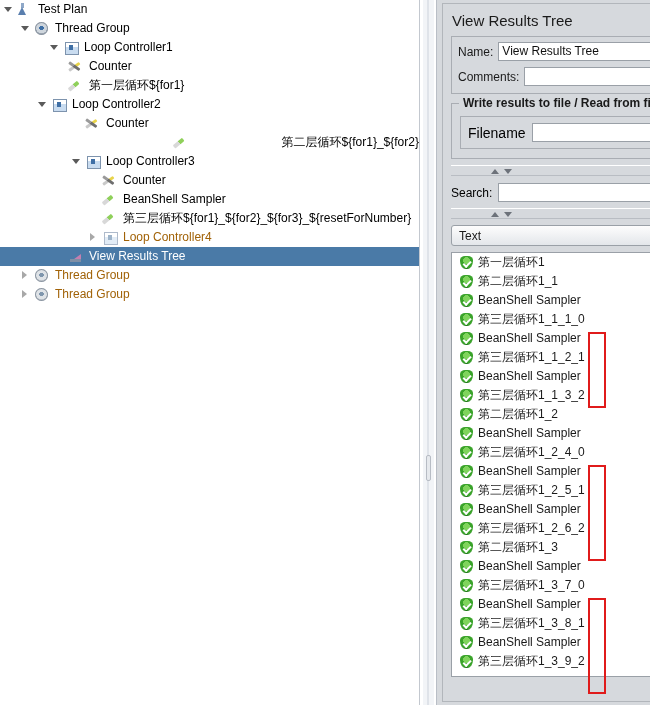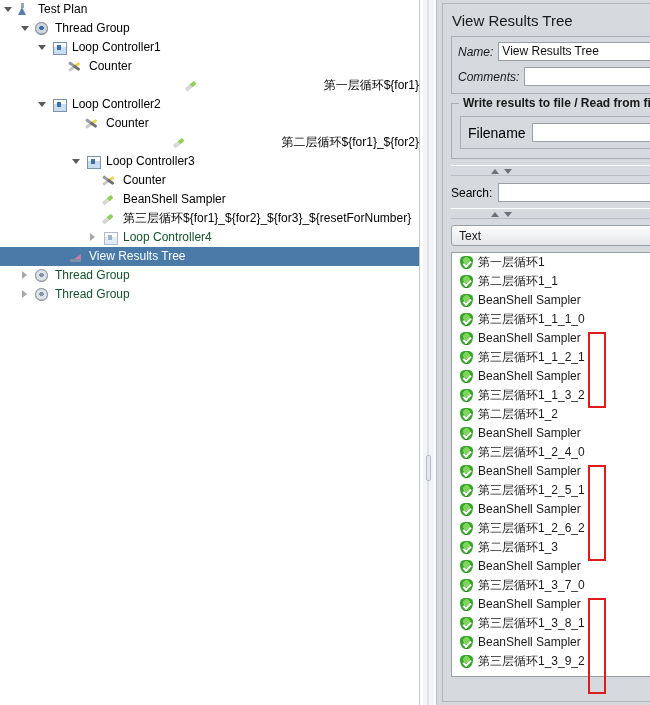--- a/index.html
+++ b/index.html
@@ -31,21 +31,21 @@
     white-space: nowrap;
     font-size: 12px;
     color: #000000;
     display: flex;
     align-items: center;
   }
   .tree-row.selected {
     background: #4a7aa7;
     color: #ffffff;
   }
-  .tree-row.disabled { color: #14532d; text-align: center; }
+  .tree-row.disabled { color: #a16207; text-align: center; }
 
   .expander {
     width: 16px; height: 19px;
     flex: 0 0 16px;
     position: relative;
   }
   .expander.open::before {
     content: "";
     position: absolute;
     left: 4px; top: 7px;
@@ -208,21 +208,21 @@
     padding: 5px 6px 7px 6px;
   }
   .field-row {
     display: flex;
     align-items: center;
     font-size: 12px;
     color: #1a1a1a;
     margin-bottom: 6px;
   }
   .field-row:last-child { margin-bottom: 0; }
-  .field-row .lbl { white-space: nowrap; margin-right: 5px; font-style: italic; }
+  .field-row .lbl { white-space: nowrap; margin-right: 5px; }
   .txtinput {
     flex: 1;
     height: 19px;
     background: #ffffff;
     border: 1px solid #9aa0a7;
     font-size: 12px;
     line-height: 17px;
     padding: 0 3px;
     color: #101010;
     white-space: nowrap;
@@ -358,31 +358,31 @@
         <div class="tree-row" style="padding-left: 0px;">
           <span class="expander open"></span>
           <span class="ticon ic-flask"></span>
           <span class="tlabel">Test Plan</span>
         </div>
         <div class="tree-row" style="padding-left: 17px;">
           <span class="expander open"></span>
           <span class="ticon ic-gear"></span>
           <span class="tlabel">Thread Group</span>
         </div>
-        <div class="tree-row" style="padding-left: 34px;">
+        <div class="tree-row" style="padding-left: 34px; margin-left: 12px;">
           <span class="expander open"></span>
           <span class="ticon ic-loop"></span>
           <span class="tlabel">Loop Controller1</span>
         </div>
         <div class="tree-row" style="padding-left: 51px;">
           <span class="expander "></span>
           <span class="ticon ic-tools"></span>
           <span class="tlabel">Counter</span>
         </div>
-        <div class="tree-row" style="padding-left: 51px; justify-content: space-between;">
+        <div class="tree-row" style="padding-left: 51px;">
           <span class="expander "></span>
           <span class="ticon ic-pen"></span>
           <span class="tlabel">第一层循环${for1}</span>
         </div>
         <div class="tree-row" style="padding-left: 34px;">
           <span class="expander open"></span>
           <span class="ticon ic-loop"></span>
           <span class="tlabel">Loop Controller2</span>
         </div>
         <div class="tree-row" style="padding-left: 68px;">

